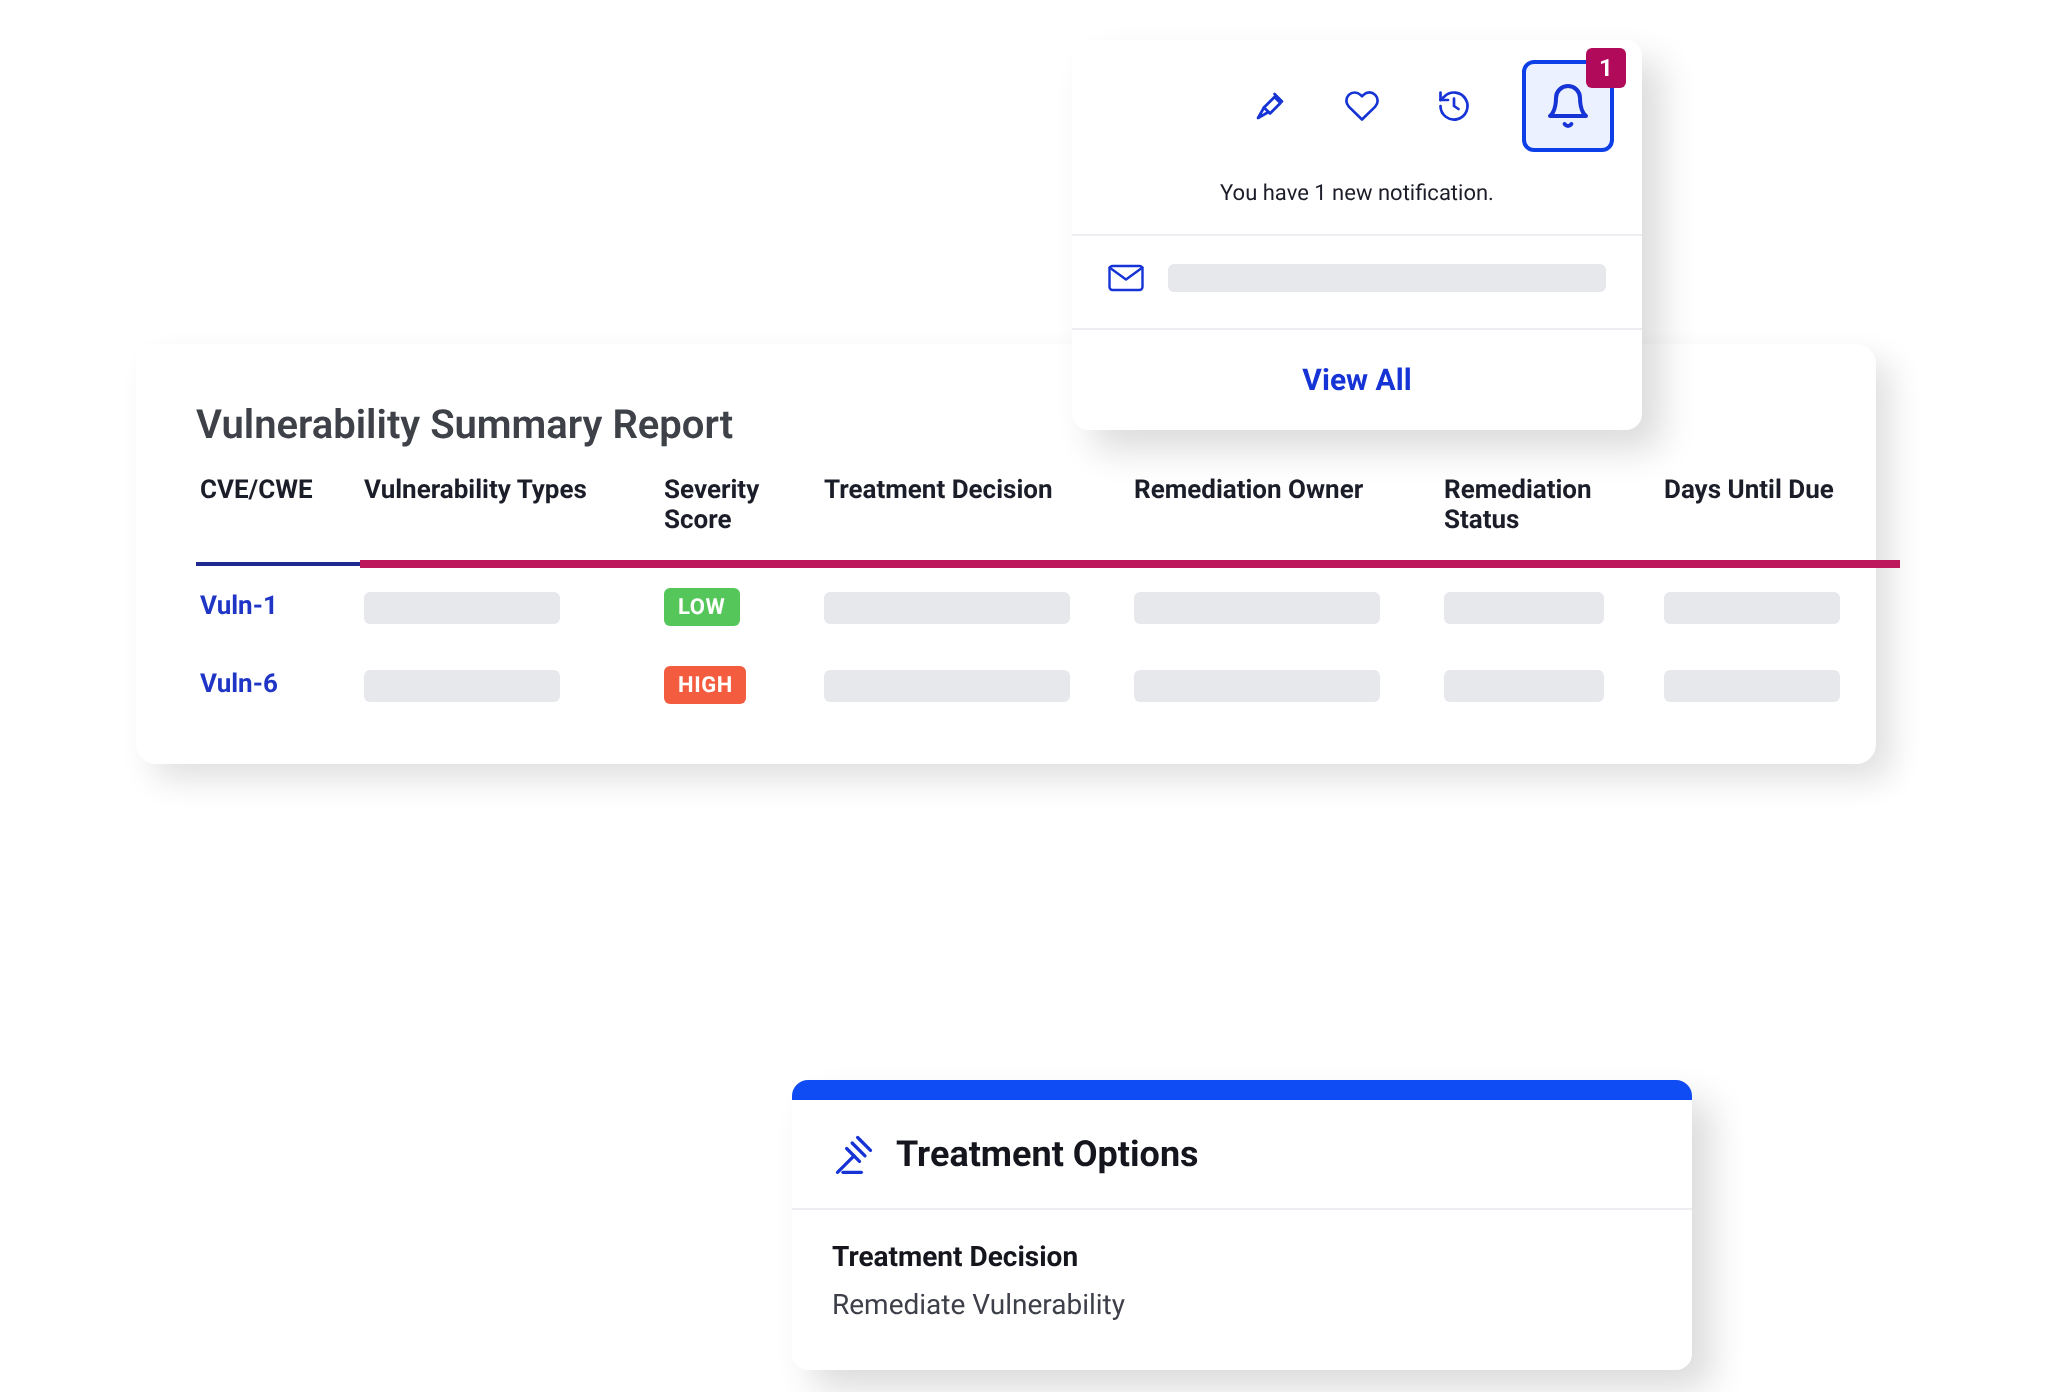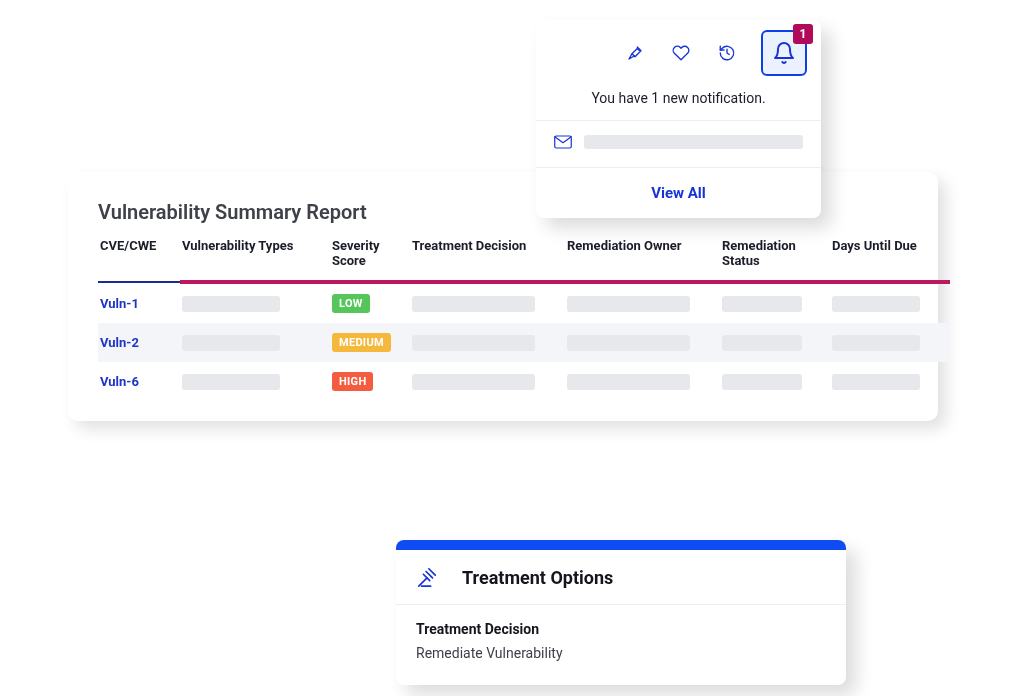--- a/index.html
+++ b/index.html
@@ -117,21 +117,21 @@
     background: #b10a5b;
     color: #fff;
     font-size: 12px;
     font-weight: 700;
     width: 20px; height: 20px;
     border-radius: 3px;
     display: flex; align-items: center; justify-content: center;
   }
   .notif-msg {
     text-align: center;
-    font-size: 14px;
+    font-size: 11px;
     color: #1b1d29;
     padding: 6px 0 14px 0;
     border-bottom: 1px solid #eceef2;
   }
   .notif-item {
     display: flex;
     align-items: center;
     gap: 12px;
     padding: 14px 18px 18px 18px;
     border-bottom: 1px solid #eceef2;
@@ -158,21 +158,21 @@
     z-index: 20;
     overflow: hidden;
   }
   .treat-topbar {
     height: 10px;
     background: #104cf4;
   }
   .treat-header {
     display: flex;
     align-items: center;
-    gap: 24px;
+    gap: 10px;
     padding: 16px 20px;
     border-bottom: 1px solid #eceef2;
   }
   .treat-title {
     font-size: 18px;
     font-weight: 700;
     color: #14151d;
   }
   .treat-body {
     padding: 16px 20px 24px 20px;
@@ -230,39 +230,20 @@
           <td>
             <span class="placeholder long"></span>
           </td>
           <td>
             <span class="placeholder med"></span>
           </td>
           <td>
             <span class="placeholder med"></span>
           </td>
         </tr>
-        <tr class="alt">
-          <td><span class="vuln-id">Vuln-2</span></td>
-          <td>
-            <span class="placeholder short"></span>
-          </td>
-          <td><span class="sev-badge sev-medium">MEDIUM</span></td>
-          <td>
-            <span class="placeholder long"></span>
-          </td>
-          <td>
-            <span class="placeholder long"></span>
-          </td>
-          <td>
-            <span class="placeholder med"></span>
-          </td>
-          <td>
-            <span class="placeholder med"></span>
-          </td>
-        </tr>
         <tr>
           <td><span class="vuln-id">Vuln-6</span></td>
           <td>
             <span class="placeholder short"></span>
           </td>
           <td><span class="sev-badge sev-high">HIGH</span></td>
           <td>
             <span class="placeholder long"></span>
           </td>
           <td>

